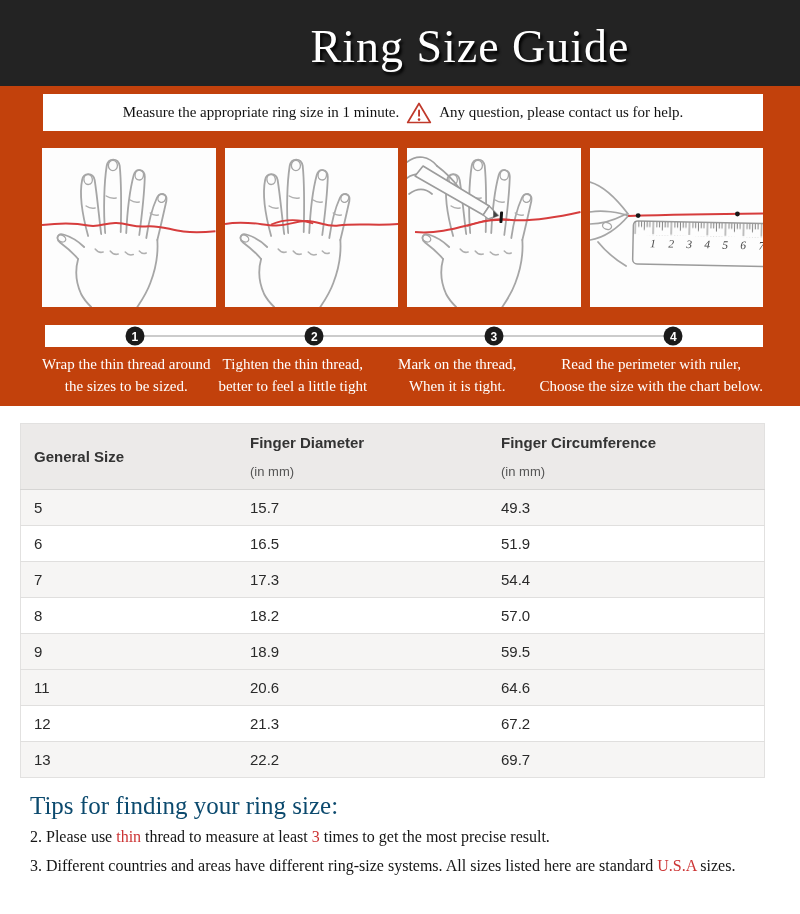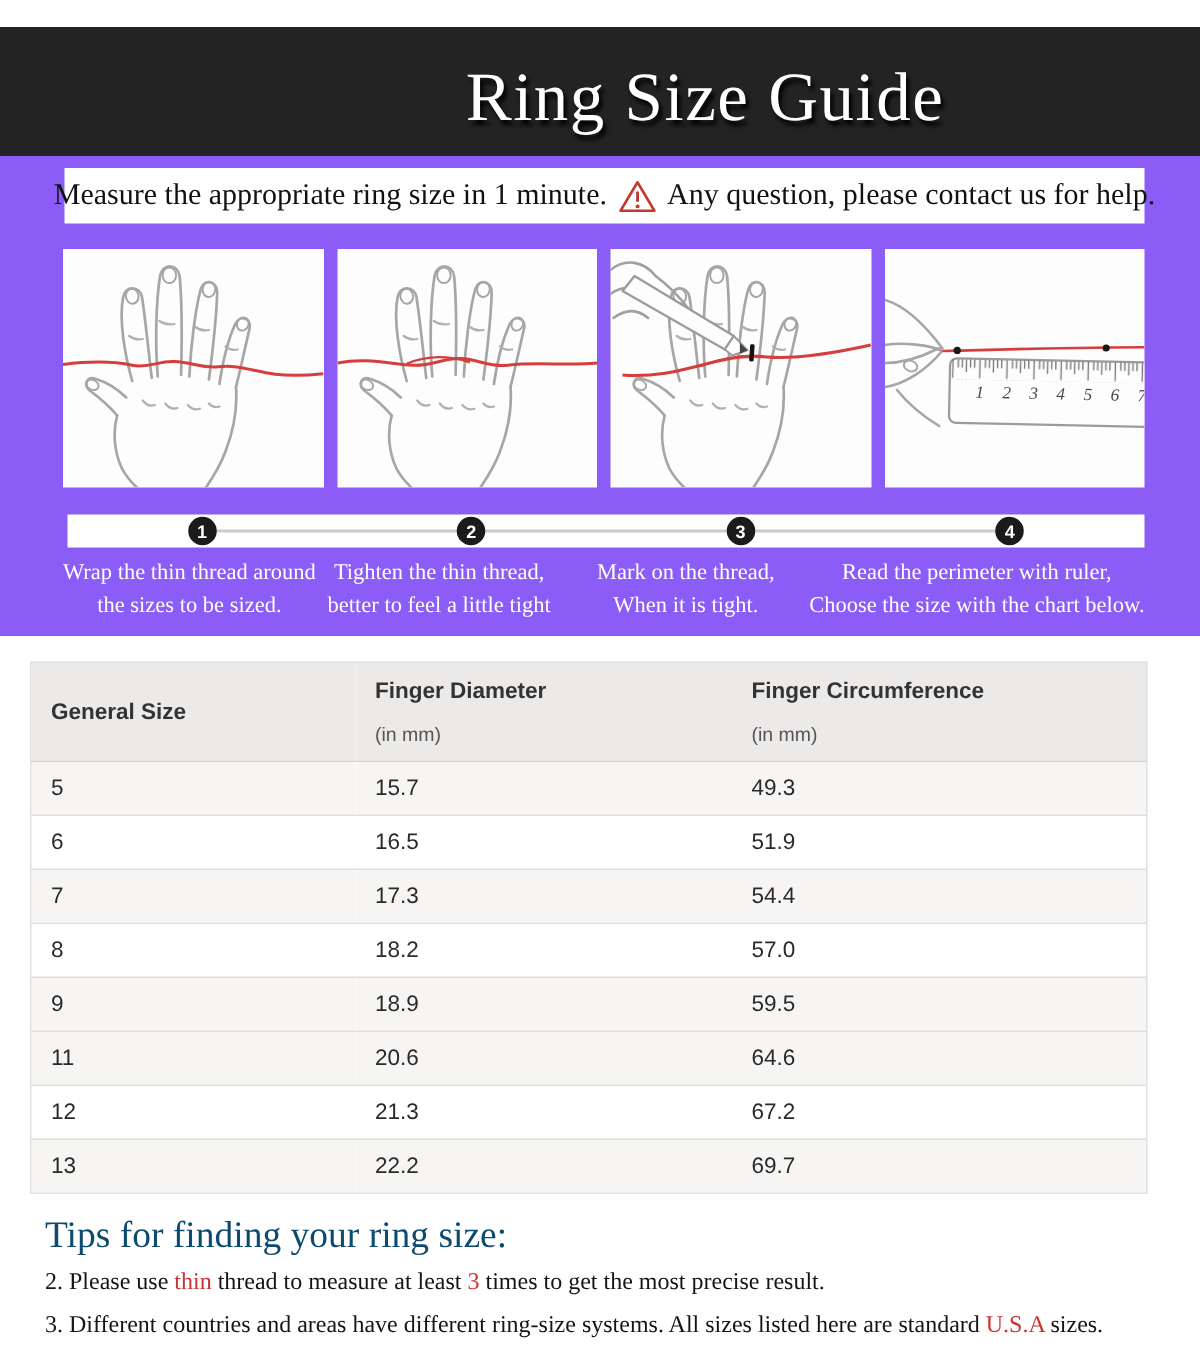--- a/index.html
+++ b/index.html
@@ -1,27 +1,27 @@
 <!DOCTYPE html>
 <html><head>
 <meta charset="utf-8">
 <style>
   html,body{margin:0;padding:0;}
   body{width:800px;min-height:914px;background:#ffffff;font-family:"Liberation Serif",serif;}
 
   
-  .top{background:#8b5cf6;padding-bottom:8px;margin-top:18px;}
+  .top{background:#c2410c;padding-bottom:8px;}
   .title-band{height:86px;background:#232323;overflow:hidden;}
   .page-title{margin:0;padding-top:20px;text-align:center;transform:translateX(70px);
     font-size:46px;font-weight:normal;color:#ffffff;letter-spacing:1px;
     text-shadow:2px 3px 3px #000000;}
 
   .banner{margin:8px 37px 0 43px;height:37px;background:#ffffff;
     display:flex;align-items:center;justify-content:center;
-    font-size:20px;color:#111111;white-space:nowrap;}
+    font-size:15px;color:#111111;white-space:nowrap;}
   .warn{margin:0 7px;display:inline-flex;}
 
   .panels{margin:17px 37px 0 42px;height:159px;display:flex;gap:9px;}
   .panel{flex:1;background:#fdfdfd;overflow:hidden;}
   .panel svg{display:block;width:100%;height:100%;}
 
   .stepbar{margin:18px 37px 0 45px;height:22px;background:#ffffff;position:relative;}
   .stepline{position:absolute;left:12.5%;right:12.5%;top:50%;height:2px;margin-top:-1px;background:#cccccc;}
   .stepcircle{position:absolute;top:50%;transform:translate(-50%,-50%);
     width:19px;height:19px;border-radius:50%;background:#1b1b1b;color:#ffffff;

